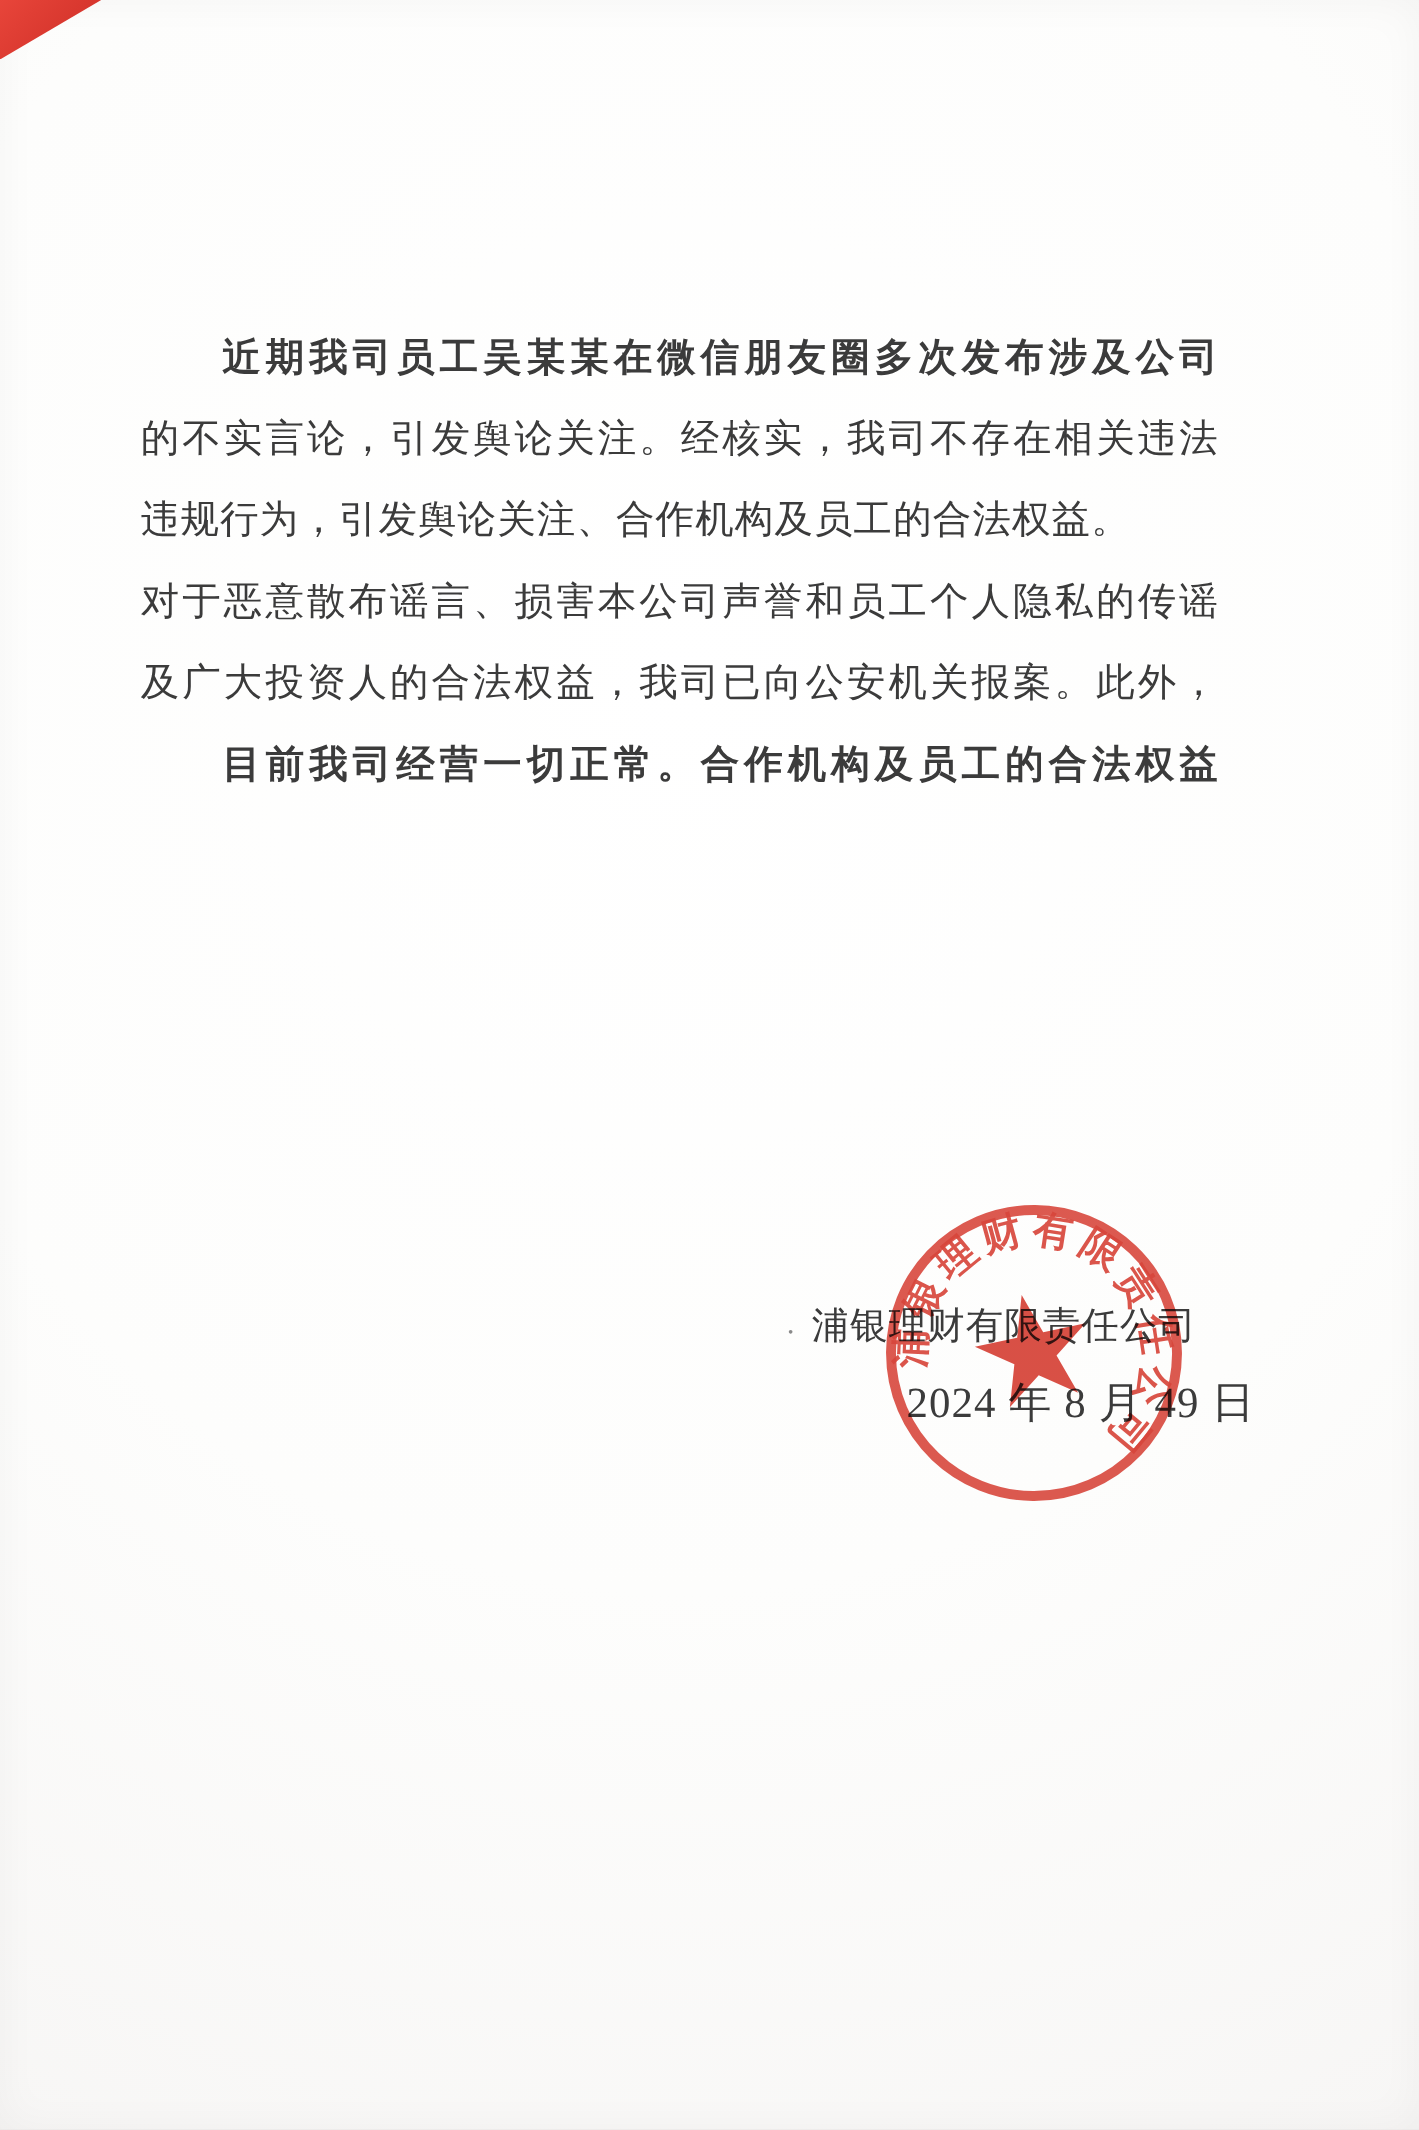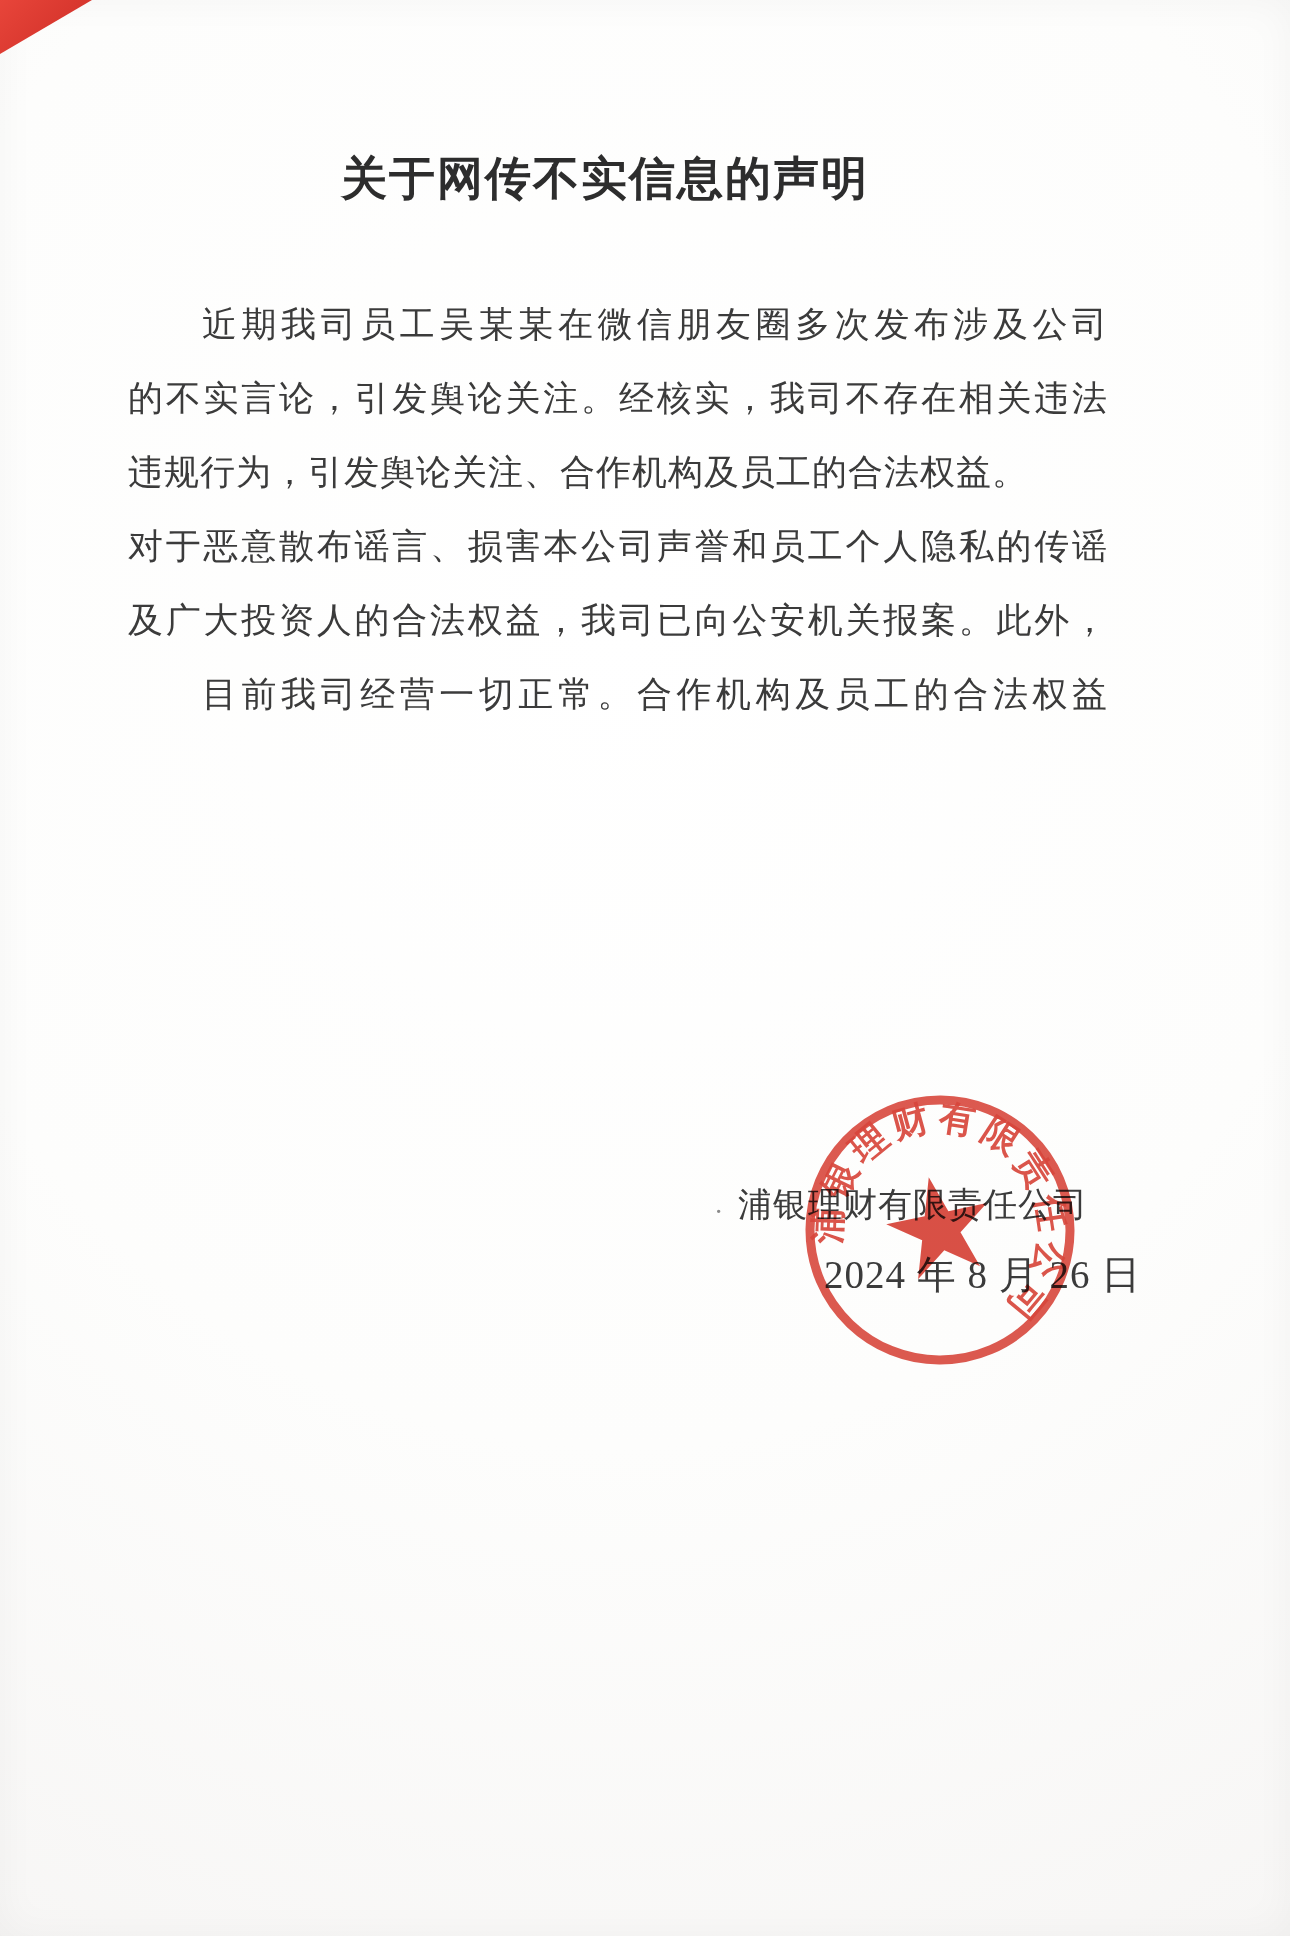--- a/index.html
+++ b/index.html
@@ -40,21 +40,21 @@
     text-align:left;
   }
   .line.just {
     white-space:normal;
     text-align:justify;
     text-align-last:justify;
     text-justify:inter-character;
     overflow:hidden;
   }
   .line.indent { padding-left:74px; }
-  .line.indent.just { width:906px; }
+  .line.indent.just { width:906px;font-weight:bold; }
   .stray-dot {
     position:absolute; top:1196px; left:714px;
     font-size:28px; color:#8a8a8a;
   }
   .sig-company {
     position:absolute; top:1182px; left:738px;
     font-size:34px; letter-spacing:1px;
     color:#3b3b3b;
     white-space:nowrap;
   }
@@ -73,36 +73,35 @@
   }
   .seal text { font-family:"Liberation Serif","DejaVu Serif",serif; font-weight:700; }
 </style>
 </head>
 <body>
 
 <div class="page">
 
   <div class="corner-wedge"></div>
 
-  <h1 class="doc-title">关于网传不实信息的声明</h1>
 
   <div class="doc-body">
     <div class="line indent just">近期我司员工吴某某在微信朋友圈多次发布涉及公司</div>
     <div class="line just">的不实言论，引发舆论关注。经核实，我司不存在相关违法</div>
     <div class="line">违规行为，引发舆论关注、合作机构及员工的合法权益。</div>
     <div class="line just">对于恶意散布谣言、损害本公司声誉和员工个人隐私的传谣</div>
     <div class="line just">及广大投资人的合法权益，我司已向公安机关报案。此外，</div>
     <div class="line indent just">目前我司经营一切正常。合作机构及员工的合法权益</div>
   </div>
 
   <div class="stray-dot">·</div>
 
   <div class="sig-company">浦银理财有限责任公司</div>
 
-  <div class="sig-date">2024 年 8 月 26 日</div>
+  <div class="sig-date">2024 年 8 月 49 日</div>
 
   <div class="seal">
     <svg viewBox="0 0 300 300" width="300" height="300" xmlns="http://www.w3.org/2000/svg">
       <g transform="rotate(22 150 150)">
         <circle cx="150" cy="150" r="130" fill="none" stroke="#d6382d" stroke-width="9" opacity="0.9"></circle>
         <path id="sealArc" d="M 63.4 200 A 100 100 0 1 1 236.6 200" fill="none"></path>
         <text font-size="36" fill="#d6382d" opacity="0.92">
           <textPath href="#sealArc" textLength="415" lengthAdjust="spacing">浦银理财有限责任公司</textPath>
         </text>
         <polygon transform="rotate(-34 150 150)" points="150,96 162.1,133.3 201.4,133.3 169.6,156.4 181.7,193.7 150,170.6 118.3,193.7 130.4,156.4 98.6,133.3 137.9,133.3" fill="#d6382d" opacity="0.95"></polygon>

